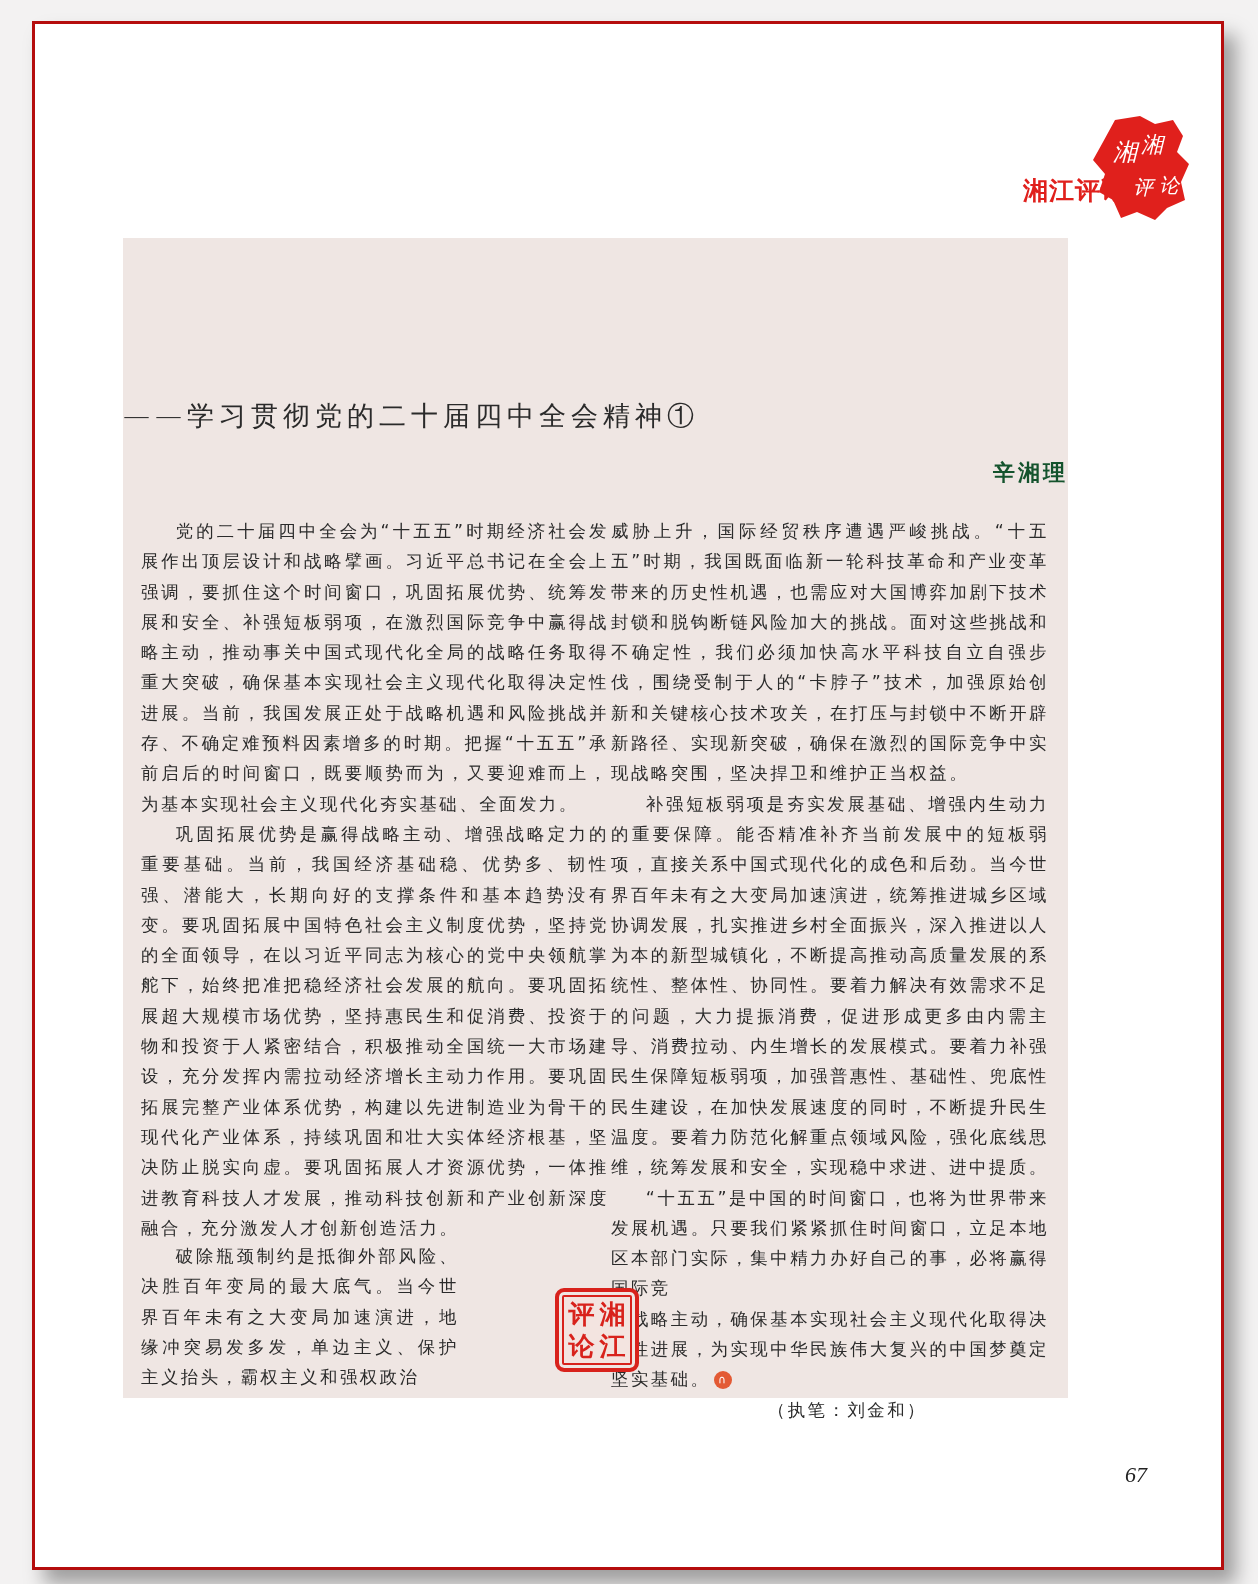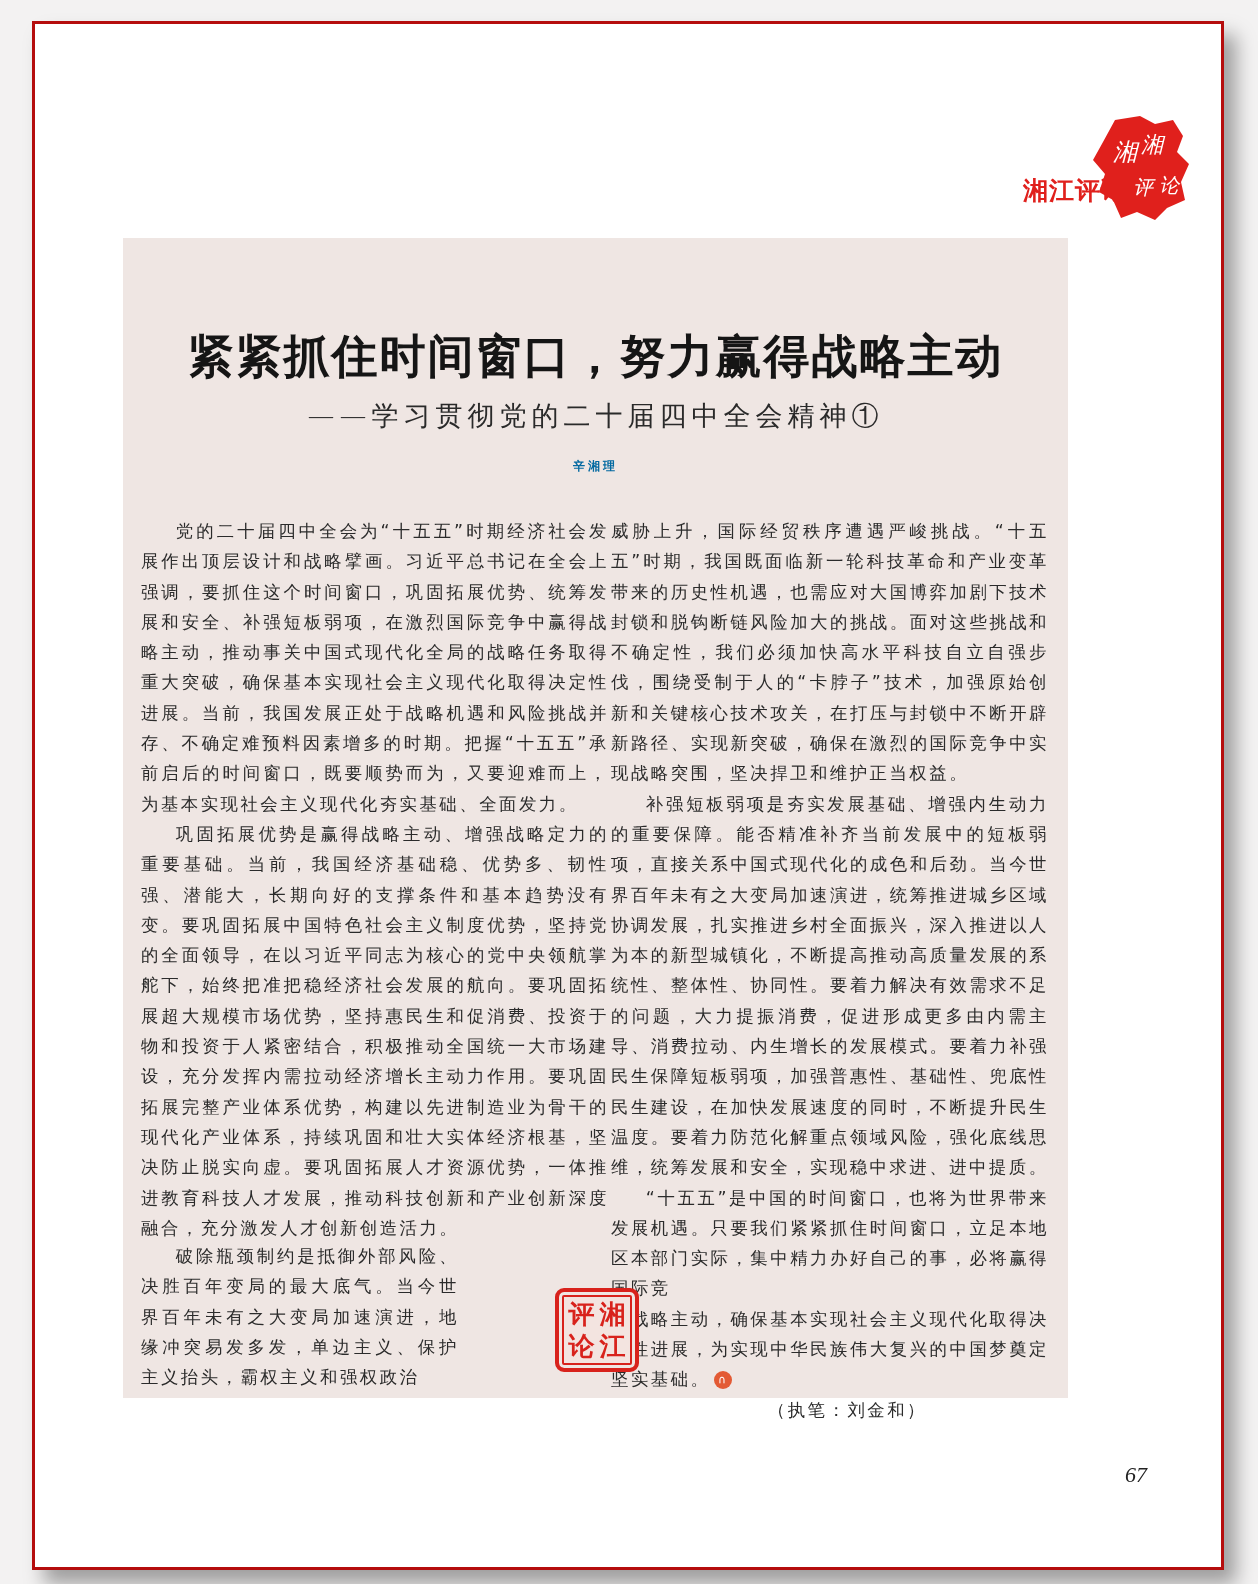--- a/index.html
+++ b/index.html
@@ -28,27 +28,27 @@
     position: absolute; left: 120px; top: 235px;
     width: 945px; height: 1160px;
     background: #efe6e3;
   }
   .title {
     position: absolute; left: 0; top: 88px; width: 945px; text-align: center;
     font-size: 46px; font-weight: bold; color: #151515; letter-spacing: 2px;
     font-family: "DejaVu Serif", serif;
   }
   .subtitle {
-    position: absolute; left: 0; top: 160px; width: 945px; text-align: center;
+    position: absolute; left: 0; top: 160px; width: 945px; 
     font-size: 27px; color: #2a2a2a; letter-spacing: 5px;
     font-family: "DejaVu Sans", sans-serif; font-weight: 300;
   }
   .author {
-    position: absolute; left: 0; top: 220px; width: 945px; text-align: center;
-    font-size: 12px; color: #0369a1; letter-spacing: 3px; font-weight: bold;
+    position: absolute; left: 0; top: 220px; width: 945px; text-align: right;
+    font-size: 22px; color: #14532d; letter-spacing: 3px; font-weight: bold;
   }
   .col {
     position: absolute; top: 278px; width: 470px;
     font-size: 17.4px; line-height: 30.3px; color: #2b2b2b;
     font-family: "DejaVu Sans", sans-serif; letter-spacing: 2.5px;
     text-align: justify;
   }
   .col.left { left: 18px; width: 468px; }
   .col.right { left: 488px; width: 438px; }
   .col p { margin: 0; text-indent: 2em; }
@@ -85,21 +85,20 @@
   <div class="column-tag">湘江评论</div>
   <svg class="logo-map" viewBox="0 0 110 110">
     <path d="M30 8 L55 4 L70 12 L88 8 L98 24 L92 40 L104 52 L96 70 L100 88 L82 96 L70 108 L52 100 L36 106 L28 88 L14 80 L20 62 L8 48 L18 30 Z" fill="#e0201c"></path>
     <text x="28" y="48" font-size="24" fill="#fff" font-family="DejaVu Serif, serif" font-style="italic">湘</text>
     <text x="56" y="40" font-size="22" fill="#fff" font-family="DejaVu Serif, serif" font-style="italic">湘</text>
     <text x="48" y="82" font-size="20" fill="#fff" font-family="DejaVu Serif, serif" font-style="italic">评</text>
     <text x="74" y="80" font-size="20" fill="#fff" font-family="DejaVu Serif, serif" font-style="italic">论</text>
   </svg>
 
   <div class="panel" style="left:88px; top:214px;">
-    <h1 class="title" style="margin:0;">紧紧抓住时间窗口，努力赢得战略主动</h1>
     <div class="subtitle">——学习贯彻党的二十届四中全会精神①</div>
     <div class="author">辛湘理</div>
 
     <div class="col left">
       <p>党的二十届四中全会为“十五五”时期经济社会发展作出顶层设计和战略擘画。习近平总书记在全会上强调，要抓住这个时间窗口，巩固拓展优势、统筹发展和安全、补强短板弱项，在激烈国际竞争中赢得战略主动，推动事关中国式现代化全局的战略任务取得重大突破，确保基本实现社会主义现代化取得决定性进展。当前，我国发展正处于战略机遇和风险挑战并存、不确定难预料因素增多的时期。把握“十五五”承前启后的时间窗口，既要顺势而为，又要迎难而上，为基本实现社会主义现代化夯实基础、全面发力。</p>
       <p>巩固拓展优势是赢得战略主动、增强战略定力的重要基础。当前，我国经济基础稳、优势多、韧性强、潜能大，长期向好的支撑条件和基本趋势没有变。要巩固拓展中国特色社会主义制度优势，坚持党的全面领导，在以习近平同志为核心的党中央领航掌舵下，始终把准把稳经济社会发展的航向。要巩固拓展超大规模市场优势，坚持惠民生和促消费、投资于物和投资于人紧密结合，积极推动全国统一大市场建设，充分发挥内需拉动经济增长主动力作用。要巩固拓展完整产业体系优势，构建以先进制造业为骨干的现代化产业体系，持续巩固和壮大实体经济根基，坚决防止脱实向虚。要巩固拓展人才资源优势，一体推进教育科技人才发展，推动科技创新和产业创新深度融合，充分激发人才创新创造活力。</p>
       <p class="narrow" style="width:318px;">破除瓶颈制约是抵御外部风险、决胜百年变局的最大底气。当今世界百年未有之大变局加速演进，地缘冲突易发多发，单边主义、保护主义抬头，霸权主义和强权政治</p>
     </div>
 
     <div class="col right">

